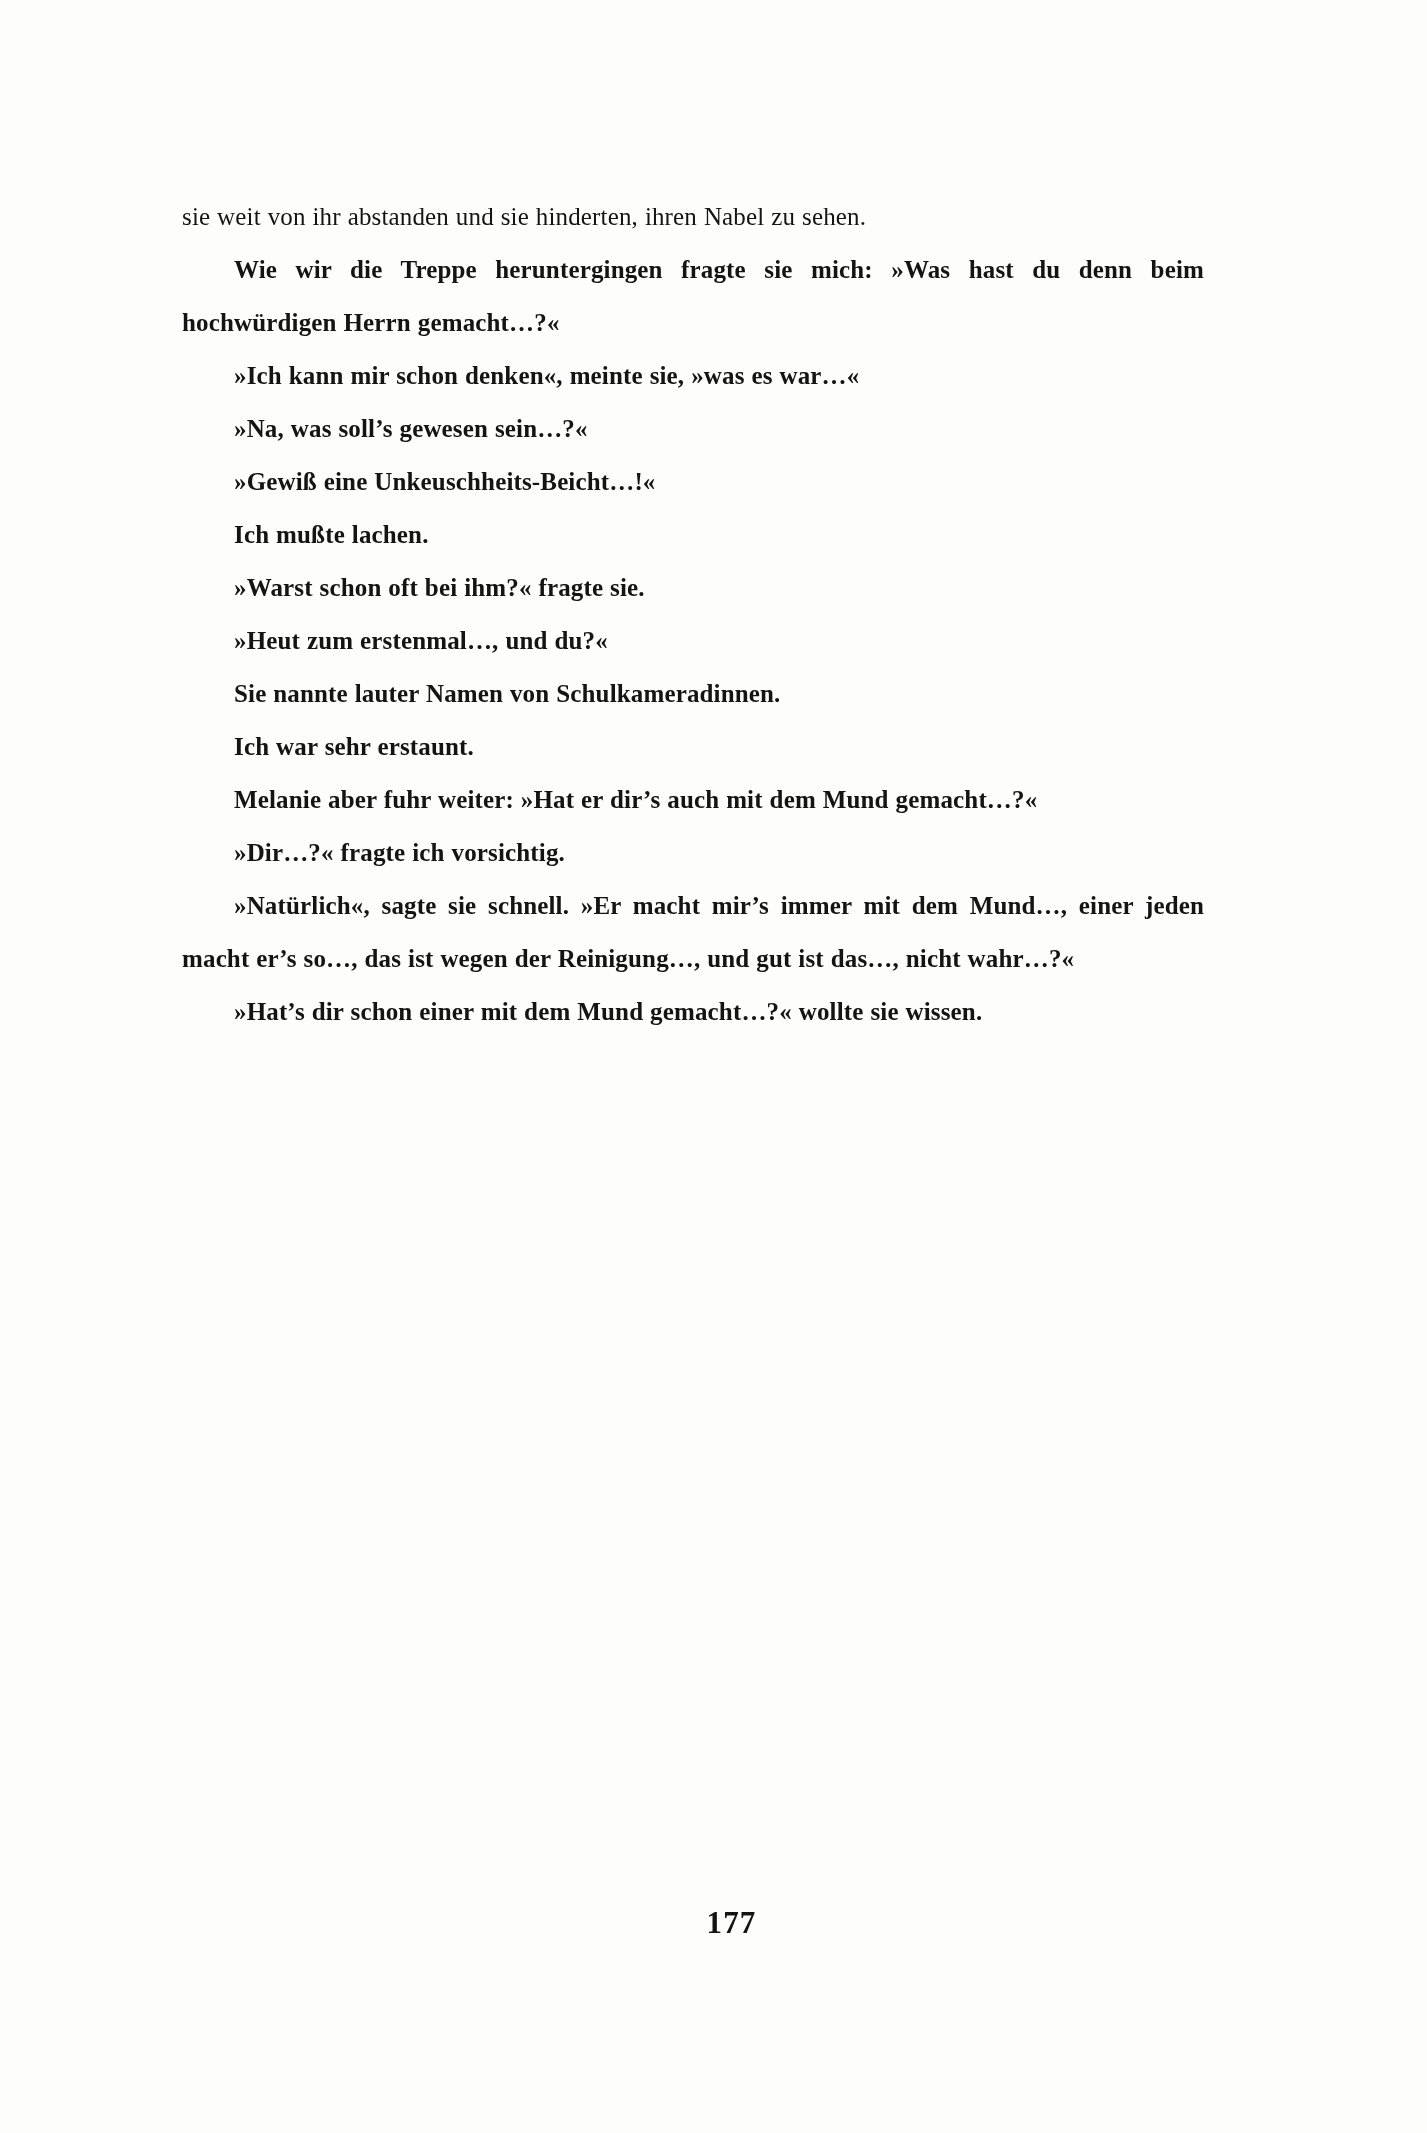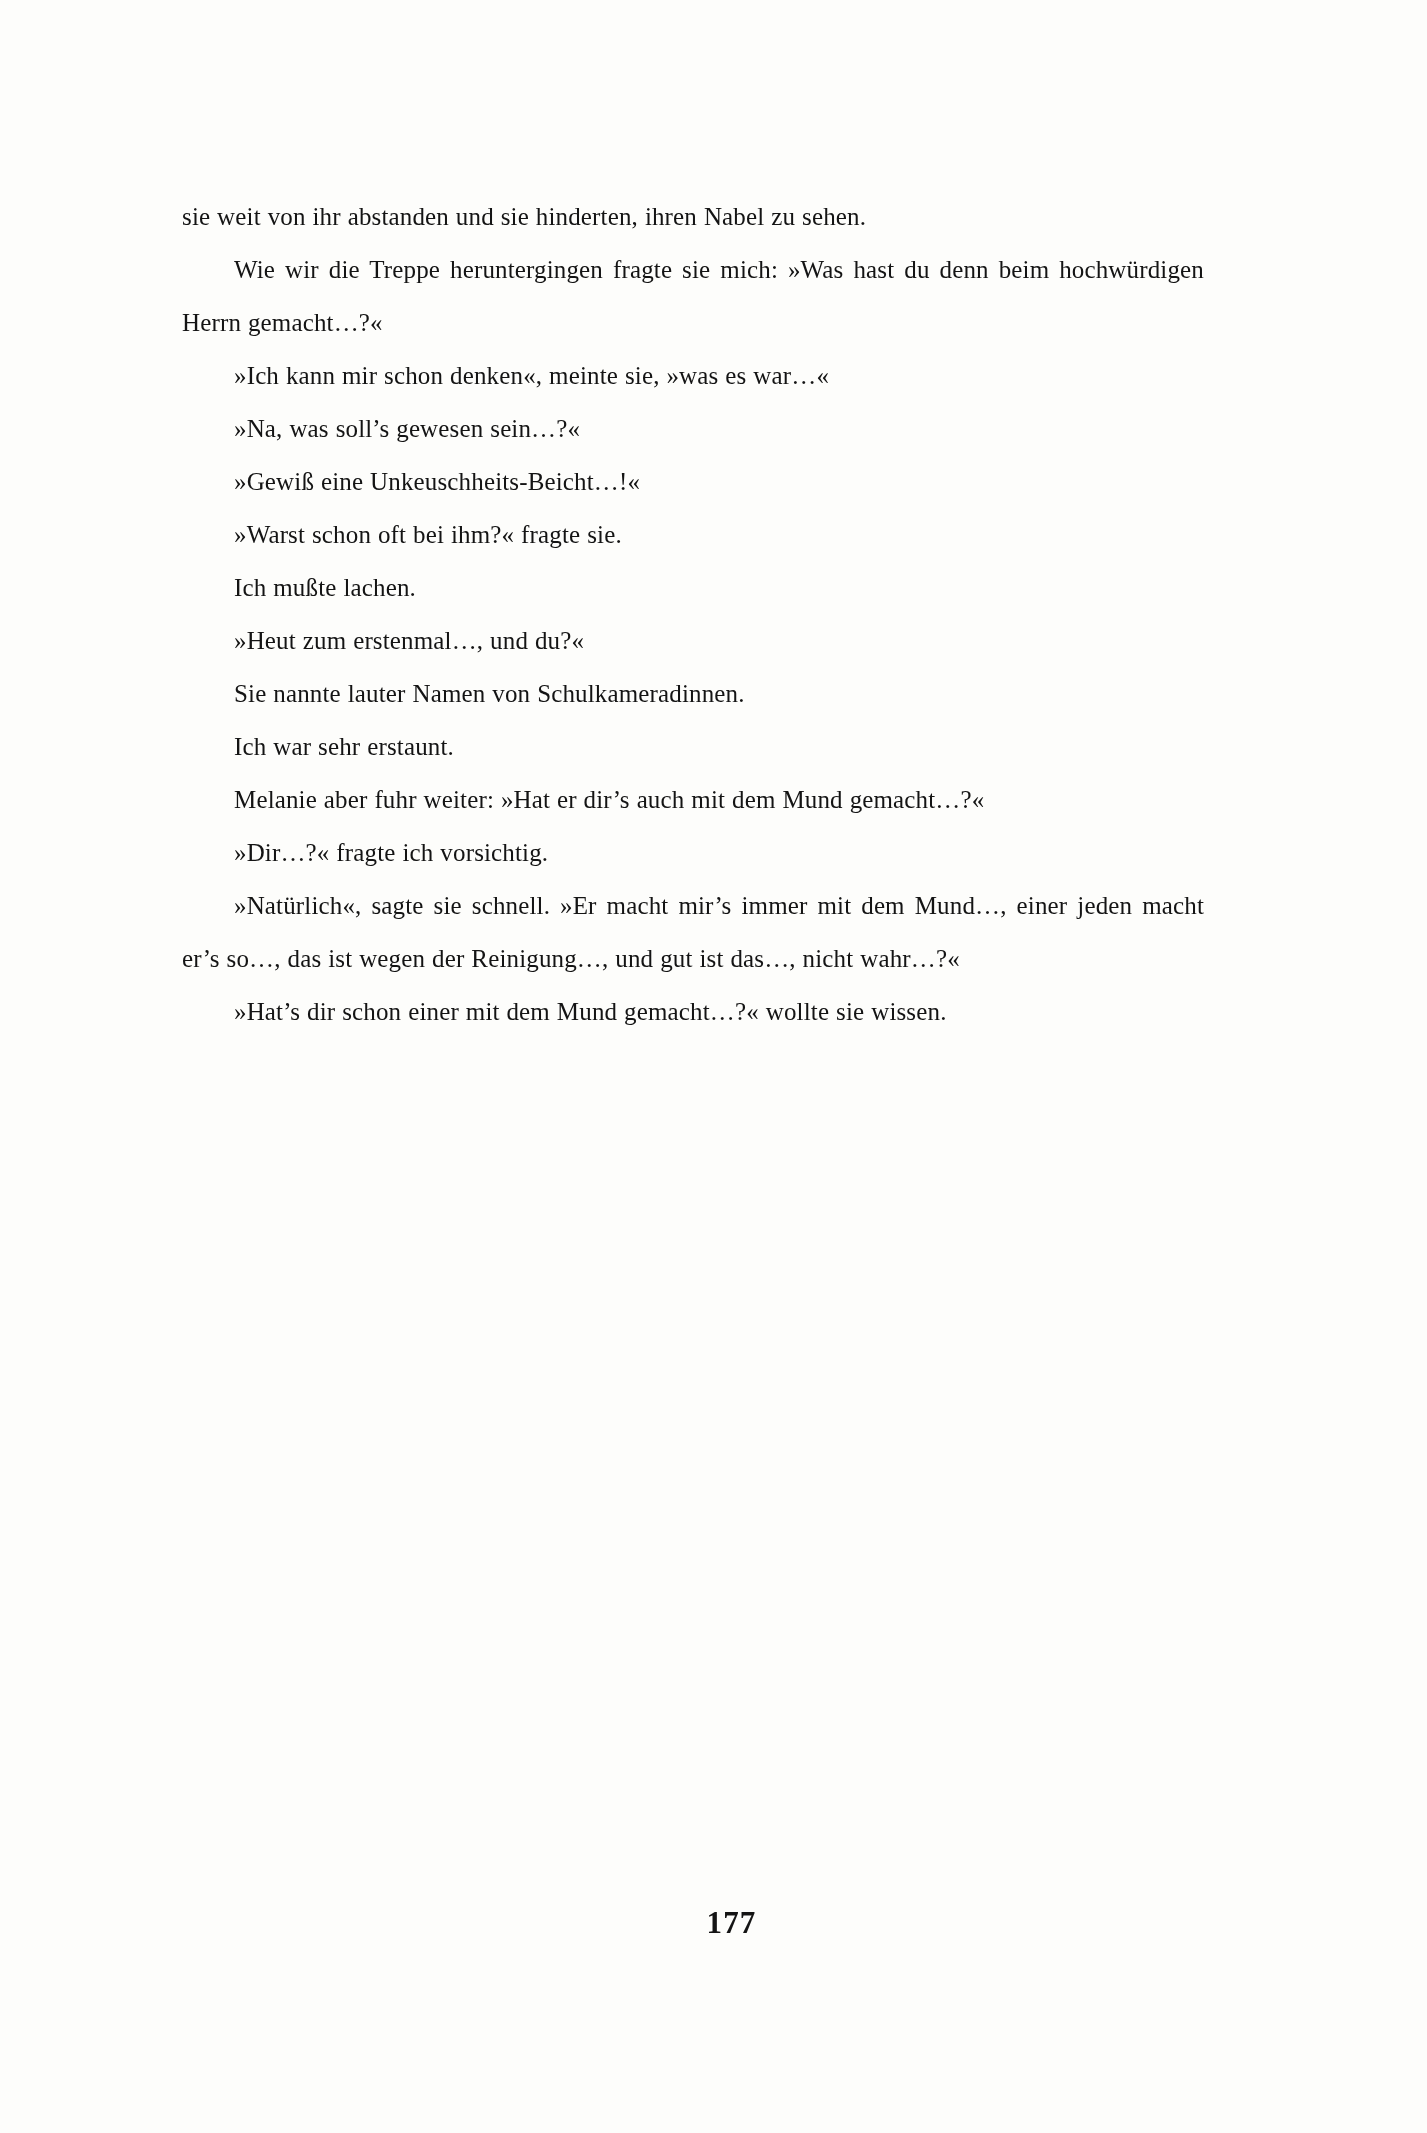--- a/index.html
+++ b/index.html
@@ -33,20 +33,21 @@
     margin: 0;
     font-size: 25px;
     line-height: 53px;
     text-align: justify;
     text-justify: inter-word;
     letter-spacing: 0.15px;
     word-spacing: 0.5px;
   }
   p.indent {
     text-indent: 52px;
+    font-weight: bold;
   }
   p.noindent {
     text-indent: 0;
   }
   
   p::after {
     content: "";
     display: inline-block;
     width: 100%;
   }
@@ -70,22 +71,22 @@
 <body>
 
 <div class="page">
 
   <div class="text-block">
     <p class="noindent nostretch">sie weit von ihr abstanden und sie hinderten, ihren Nabel zu sehen.</p>
     <p class="indent nostretch">Wie wir die Treppe heruntergingen fragte sie mich: »Was hast du denn beim hochwürdigen Herrn gemacht…?«</p>
     <p class="indent nostretch">»Ich kann mir schon denken«, meinte sie, »was es war…«</p>
     <p class="indent nostretch">»Na, was soll’s gewesen sein…?«</p>
     <p class="indent nostretch">»Gewiß eine Unkeuschheits-Beicht…!«</p>
+    <p class="indent nostretch">Ich mußte lachen.</p>
     <p class="indent nostretch">»Warst schon oft bei ihm?« fragte sie.</p>
-    <p class="indent nostretch">Ich mußte lachen.</p>
     <p class="indent nostretch">»Heut zum erstenmal…, und du?«</p>
     <p class="indent nostretch">Sie nannte lauter Namen von Schulkameradinnen.</p>
     <p class="indent nostretch">Ich war sehr erstaunt.</p>
     <p class="indent nostretch">Melanie aber fuhr weiter: »Hat er dir’s auch mit dem Mund gemacht…?«</p>
     <p class="indent nostretch">»Dir…?« fragte ich vorsichtig.</p>
     <p class="indent nostretch">»Natürlich«, sagte sie schnell. »Er macht mir’s immer mit dem Mund…, einer jeden macht er’s so…, das ist wegen der Reinigung…, und gut ist das…, nicht wahr…?«</p>
     <p class="indent nostretch">»Hat’s dir schon einer mit dem Mund gemacht…?« wollte sie wissen.</p>
   </div>
 
   <div class="folio">177</div>

